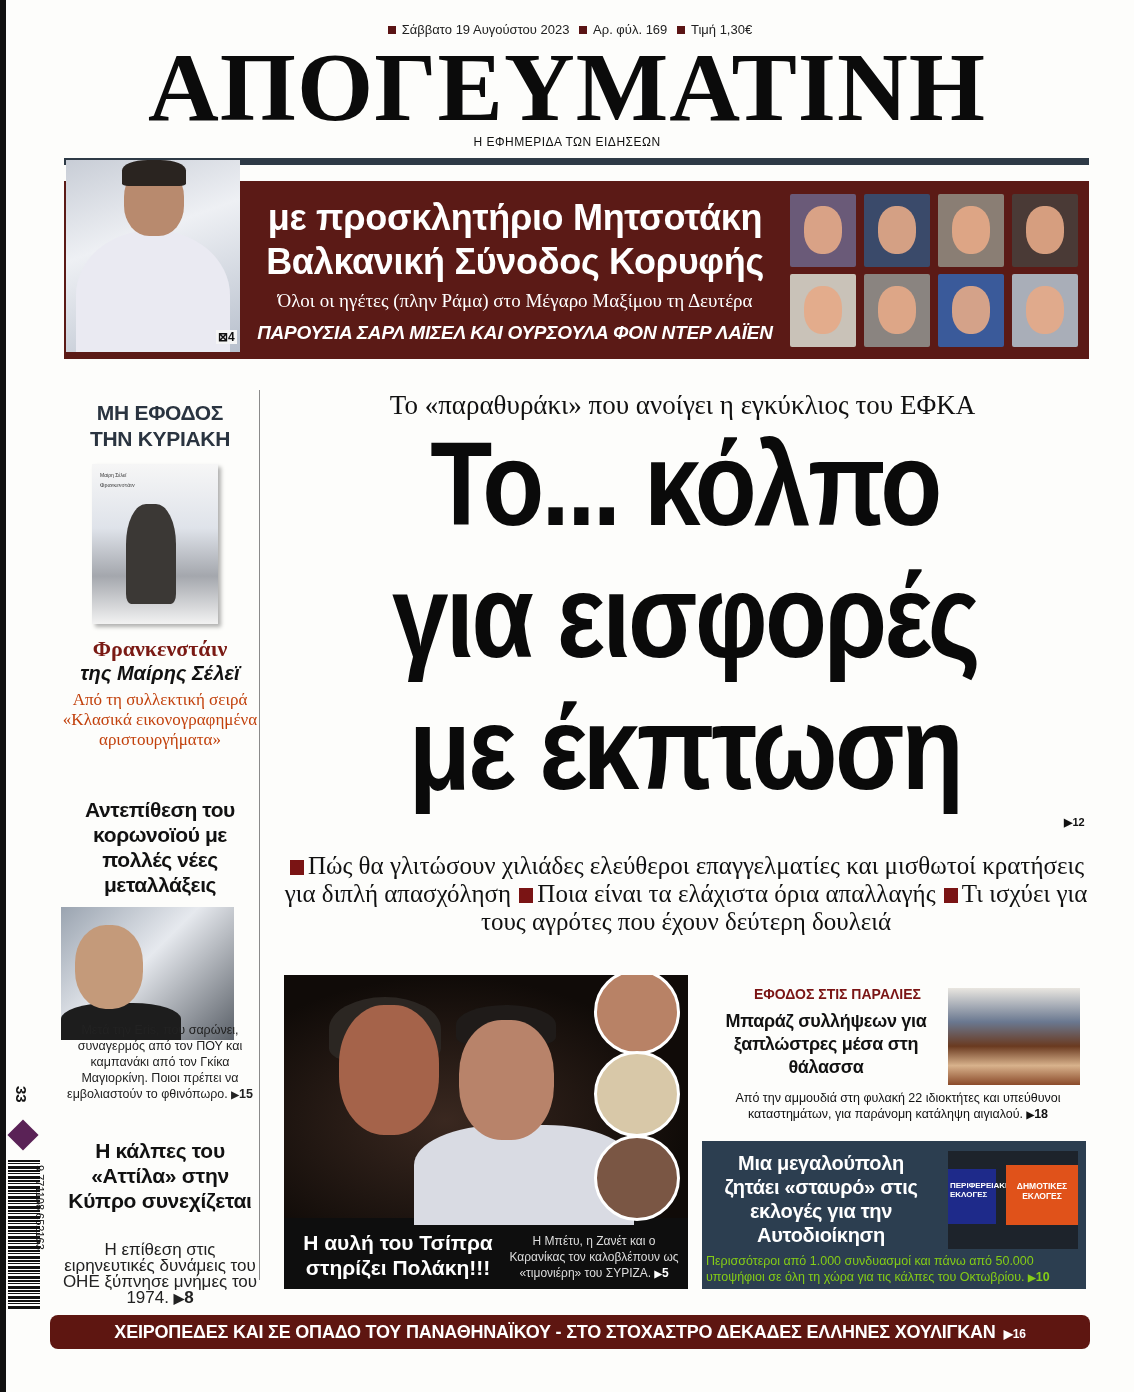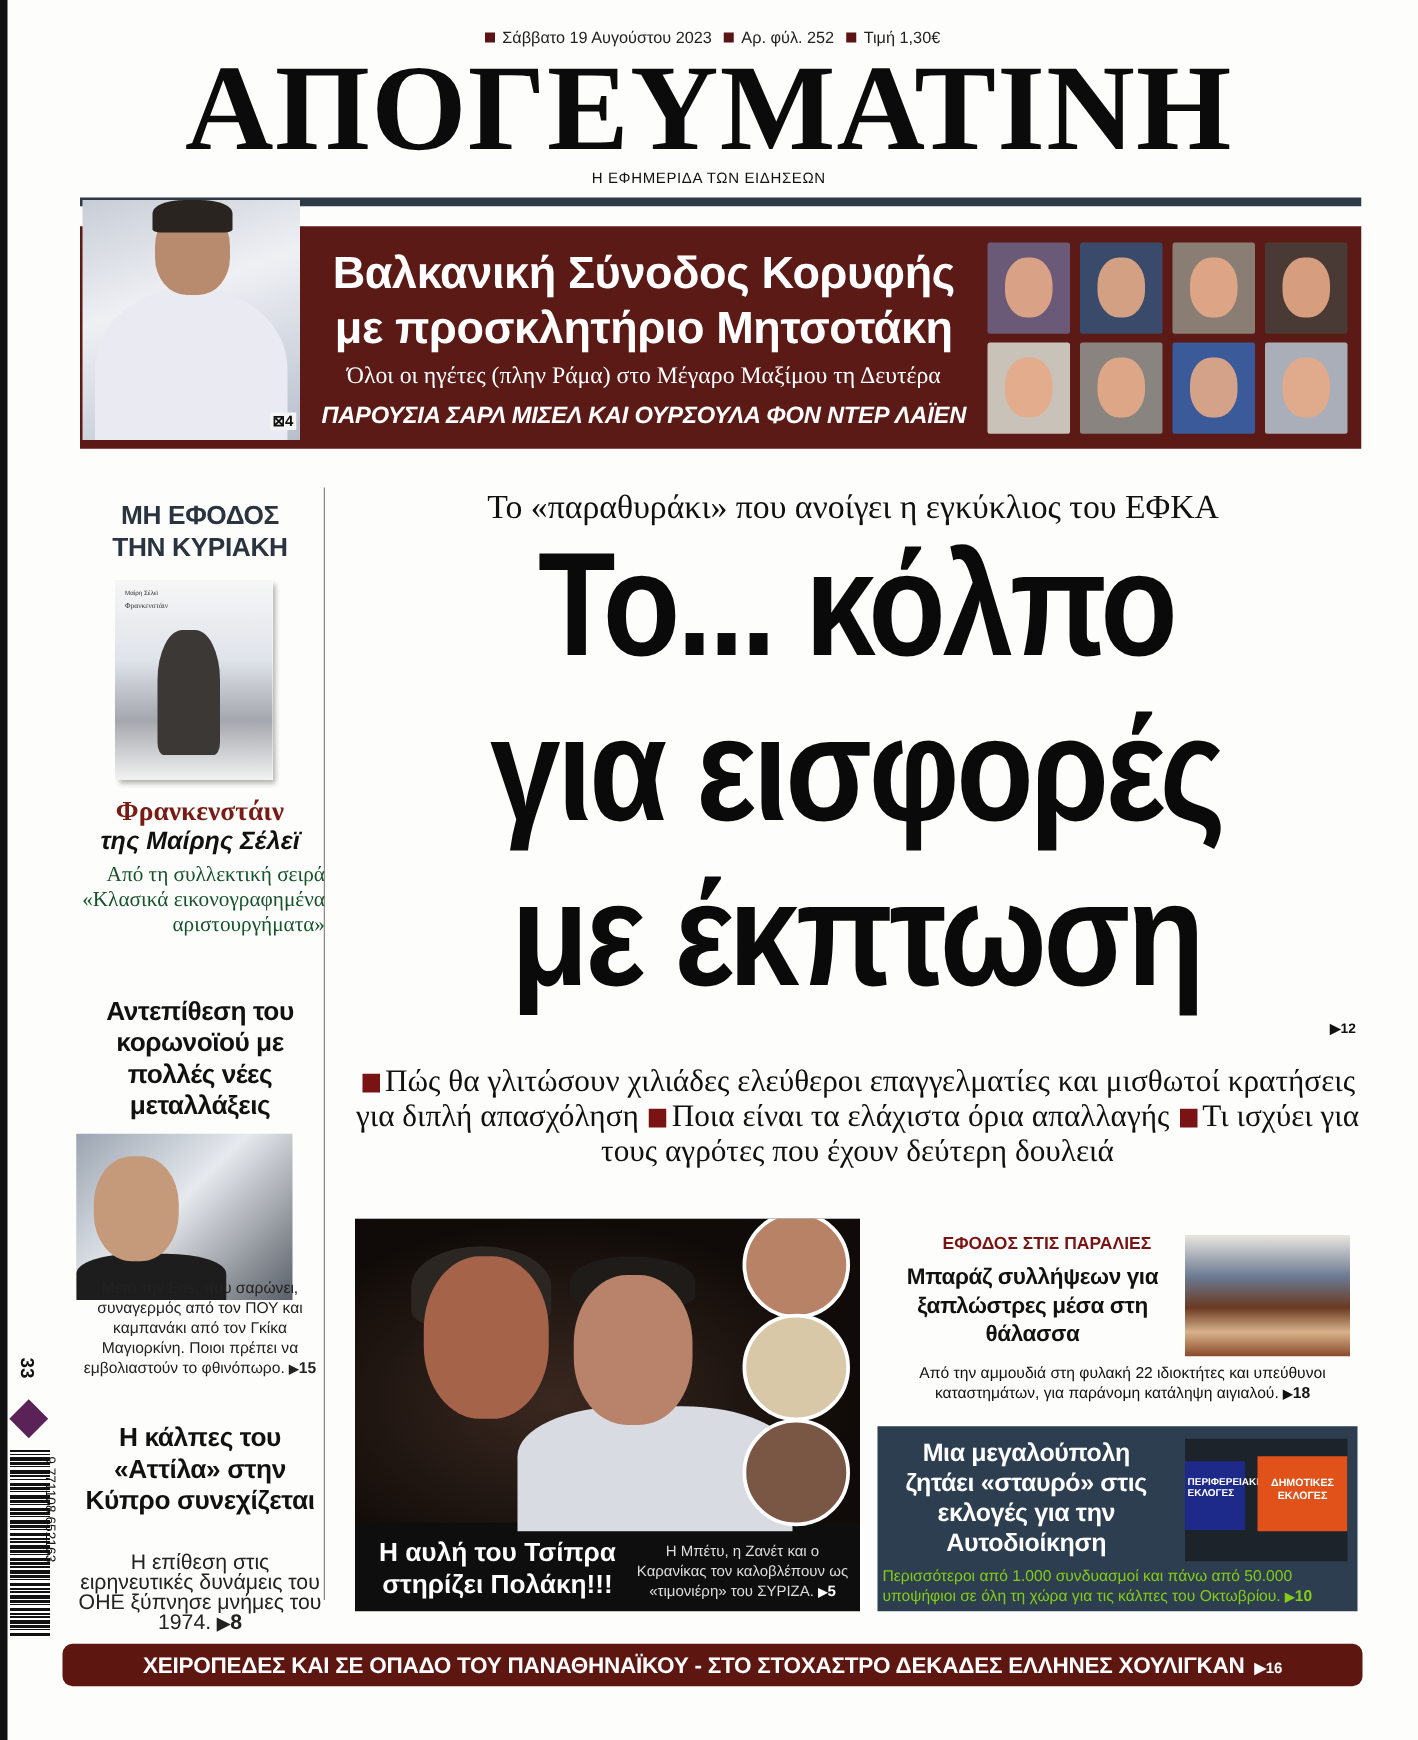--- a/index.html
+++ b/index.html
@@ -34,21 +34,21 @@
 
   
   .vline { left:259px; top:390px; width:1px; height:890px; background:#8a8a8a; }
   .promo-title { left:60px; top:400px; width:200px; text-align:center; font-weight:bold; font-size:21px; line-height:26px; color:#2a3440; letter-spacing:-0.3px; }
   .book { left:92px; top:464px; width:126px; height:160px; background:linear-gradient(180deg,#f6f6f6 0%, #dfe3ea 40%, #a4a7ad 70%, #f2f2f2 100%); box-shadow:3px 3px 4px rgba(0,0,0,0.3); }
   .book-figure { left:34px; top:40px; width:50px; height:100px; border-radius:40% 40% 10% 10%; background:#3b3835; }
   .book-author { left:8px; top:8px; font-size:5px; color:#333; }
   .book-title { left:8px; top:18px; font-size:6px; color:#333; font-family:"Liberation Serif", serif; }
   .promo-book { left:60px; top:636px; width:200px; text-align:center; font-family:"Liberation Serif", serif; font-weight:bold; font-size:22px; color:#7a1a14; }
   .promo-author { left:60px; top:662px; width:200px; text-align:center; font-family:Liberation Sans, sans-serif; font-weight:bold; font-style:italic; font-size:20px; color:#111; }
-  .promo-desc { left:60px; top:690px; width:200px; text-align:right; font-family:"Liberation Serif", serif; font-size:17px; line-height:20px; color:#14532d; }
+  .promo-desc { left:60px; top:690px; width:200px; text-align:center; font-family:"Liberation Serif", serif; font-size:17px; line-height:20px; color:#c2410c; }
 
   .covid-title { left:58px; top:797px; width:204px; text-align:center; font-weight:bold; font-size:21px; line-height:25px; letter-spacing:-0.4px; }
   .covid-photo { left:61px; top:907px; width:173px; height:133px; background:linear-gradient(135deg,#9aa4b0 0%, #e6e9ee 45%, #5a6068 100%); overflow:hidden; }
   .covid-face { left:14px; top:18px; width:68px; height:84px; border-radius:45%; background:#c49a7a; }
   .covid-shirt { left:0; top:96px; width:120px; height:40px; background:#1d1d1d; border-radius:40% 40% 0 0; }
   .covid-desc { left:58px; top:1022px; width:204px; text-align:center; font-size:12.5px; line-height:16px; color:#222; }
 
   .cyprus-title { left:58px; top:1138px; width:204px; text-align:center; font-weight:bold; font-size:21px; line-height:25px; letter-spacing:-0.3px; }
   .cyprus-desc { left:58px; top:1242px; width:204px; text-align:center; font-size:17px; line-height:16px; color:#222; }
 
@@ -98,37 +98,37 @@
   .bottom-bar { left:50px; top:1315px; width:1040px; height:34px; background:#5e1611; border-radius:8px; color:#fff; font-weight:bold; font-size:18px; line-height:34px; text-align:center; letter-spacing:-0.2px; }
   .bottom-bar .ref { font-size:12px; margin-left:8px; }
 </style>
 </head>
 <body>
 
 <div class="abs edge"></div>
 
 <div class="abs meta">
   <span class="sq"></span><span>Σάββατο 19 Αυγούστου 2023</span>
-  <span class="sq"></span><span>Αρ. φύλ. 252</span>
+  <span class="sq"></span><span>Αρ. φύλ. 169</span>
   <span class="sq"></span><span>Τιμή 1,30€</span>
 </div>
 <div class="abs masthead">ΑΠΟΓΕΥΜΑΤΙΝΗ</div>
 <div class="abs tagline">Η ΕΦΗΜΕΡΙΔΑ ΤΩΝ ΕΙΔΗΣΕΩΝ</div>
 <div class="abs rule"></div>
 
 <div class="abs banner"></div>
 <div class="abs pm-photo">
   <div class="abs pm-shirt"></div>
   <div class="abs pm-head"></div>
   <div class="abs pm-hair"></div>
   <span class="abs pm-badge">⊠<span>4</span></span>
 </div>
 <div class="abs banner-title">
+  <div>με προσκλητήριο Μητσοτάκη</div>
   <div>Βαλκανική Σύνοδος Κορυφής</div>
-  <div>με προσκλητήριο Μητσοτάκη</div>
 </div>
 <div class="abs banner-sub">Όλοι οι ηγέτες (πλην Ράμα) στο Μέγαρο Μαξίμου τη Δευτέρα</div>
 <div class="abs banner-kicker">ΠΑΡΟΥΣΙΑ ΣΑΡΛ ΜΙΣΕΛ ΚΑΙ ΟΥΡΣΟΥΛΑ ΦΟΝ ΝΤΕΡ ΛΑΪΕΝ</div>
 <div class="abs faces">
   <div class="face" style="background:#6a5a78"></div>
   <div class="face" style="background:#3a4a6a"></div>
   <div class="face" style="background:#8a7e74"></div>
   <div class="face" style="background:#4a3a36"></div>
   <div class="face" style="background:#c9c2b8"></div>
   <div class="face" style="background:#8a8480"></div>

